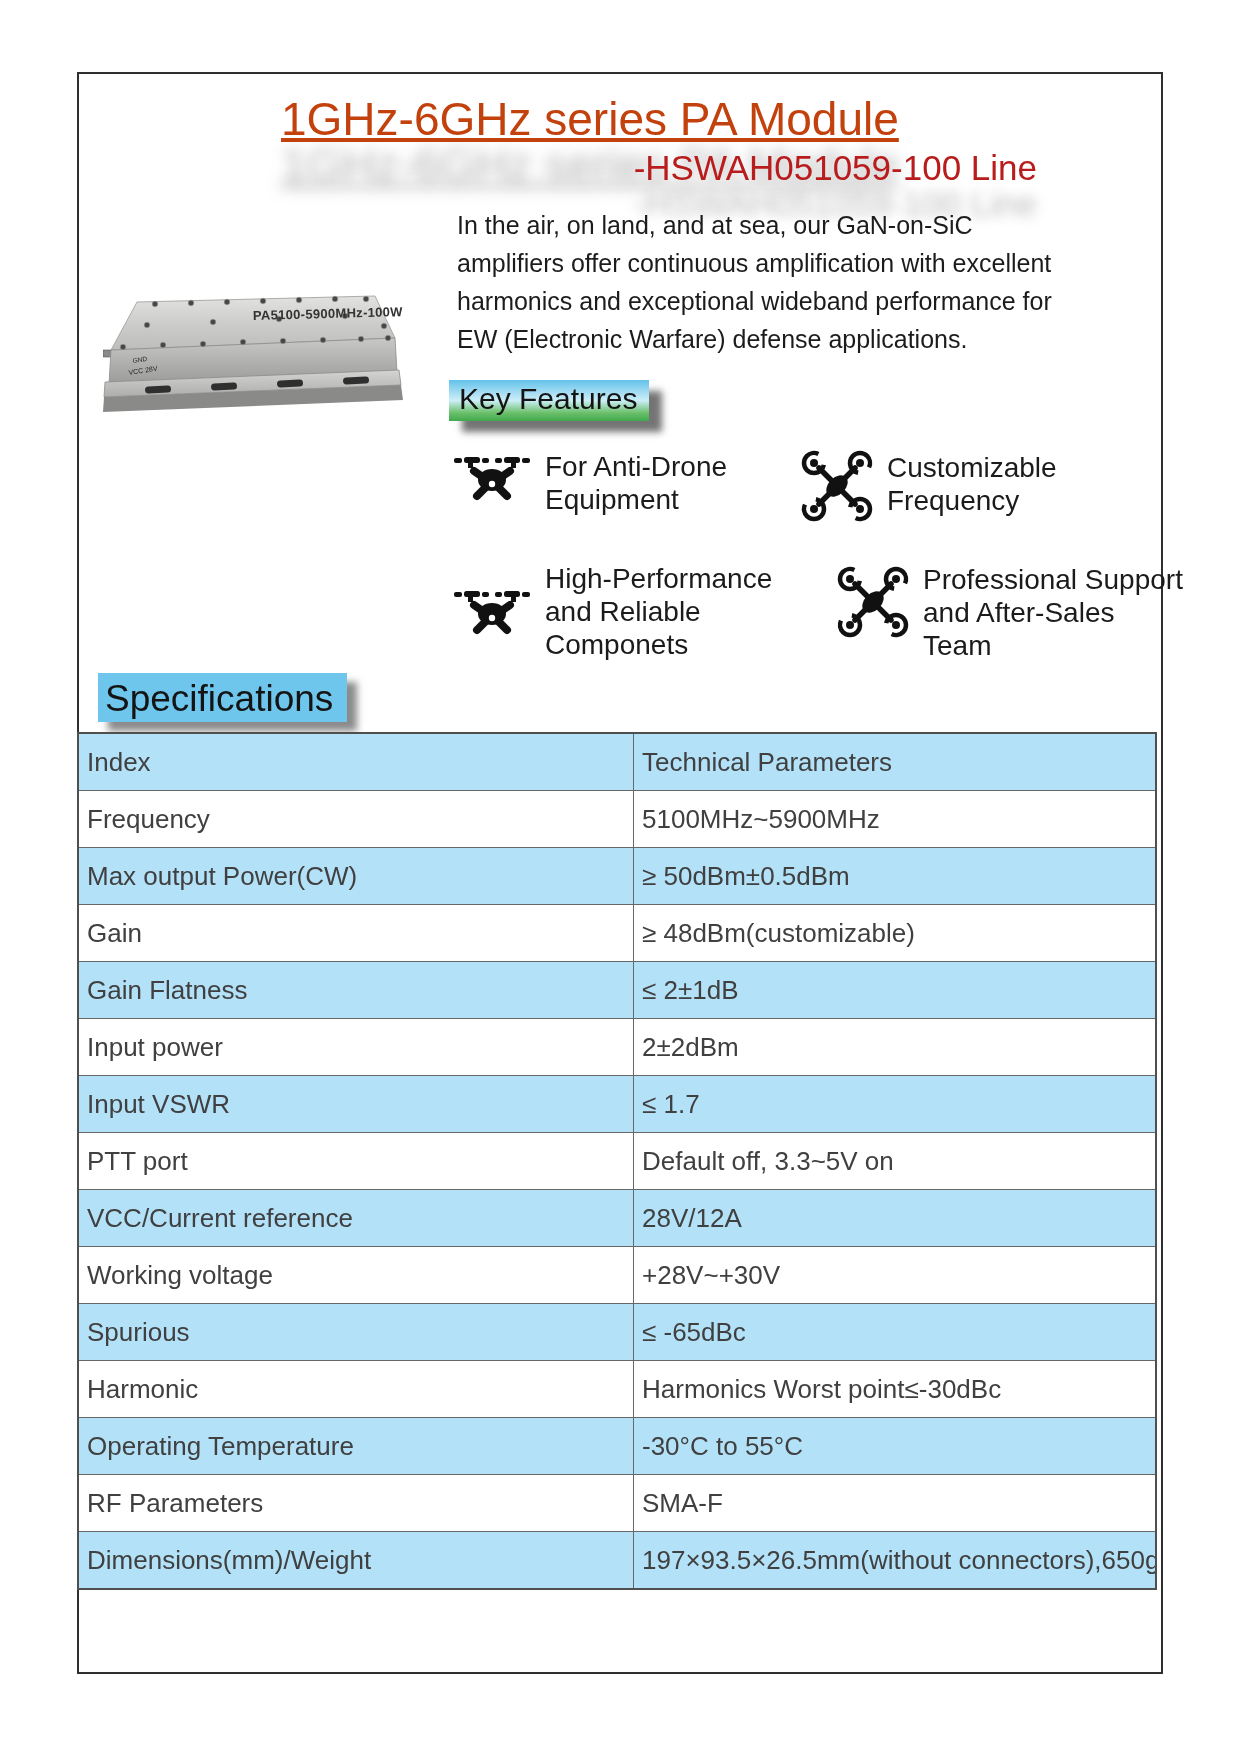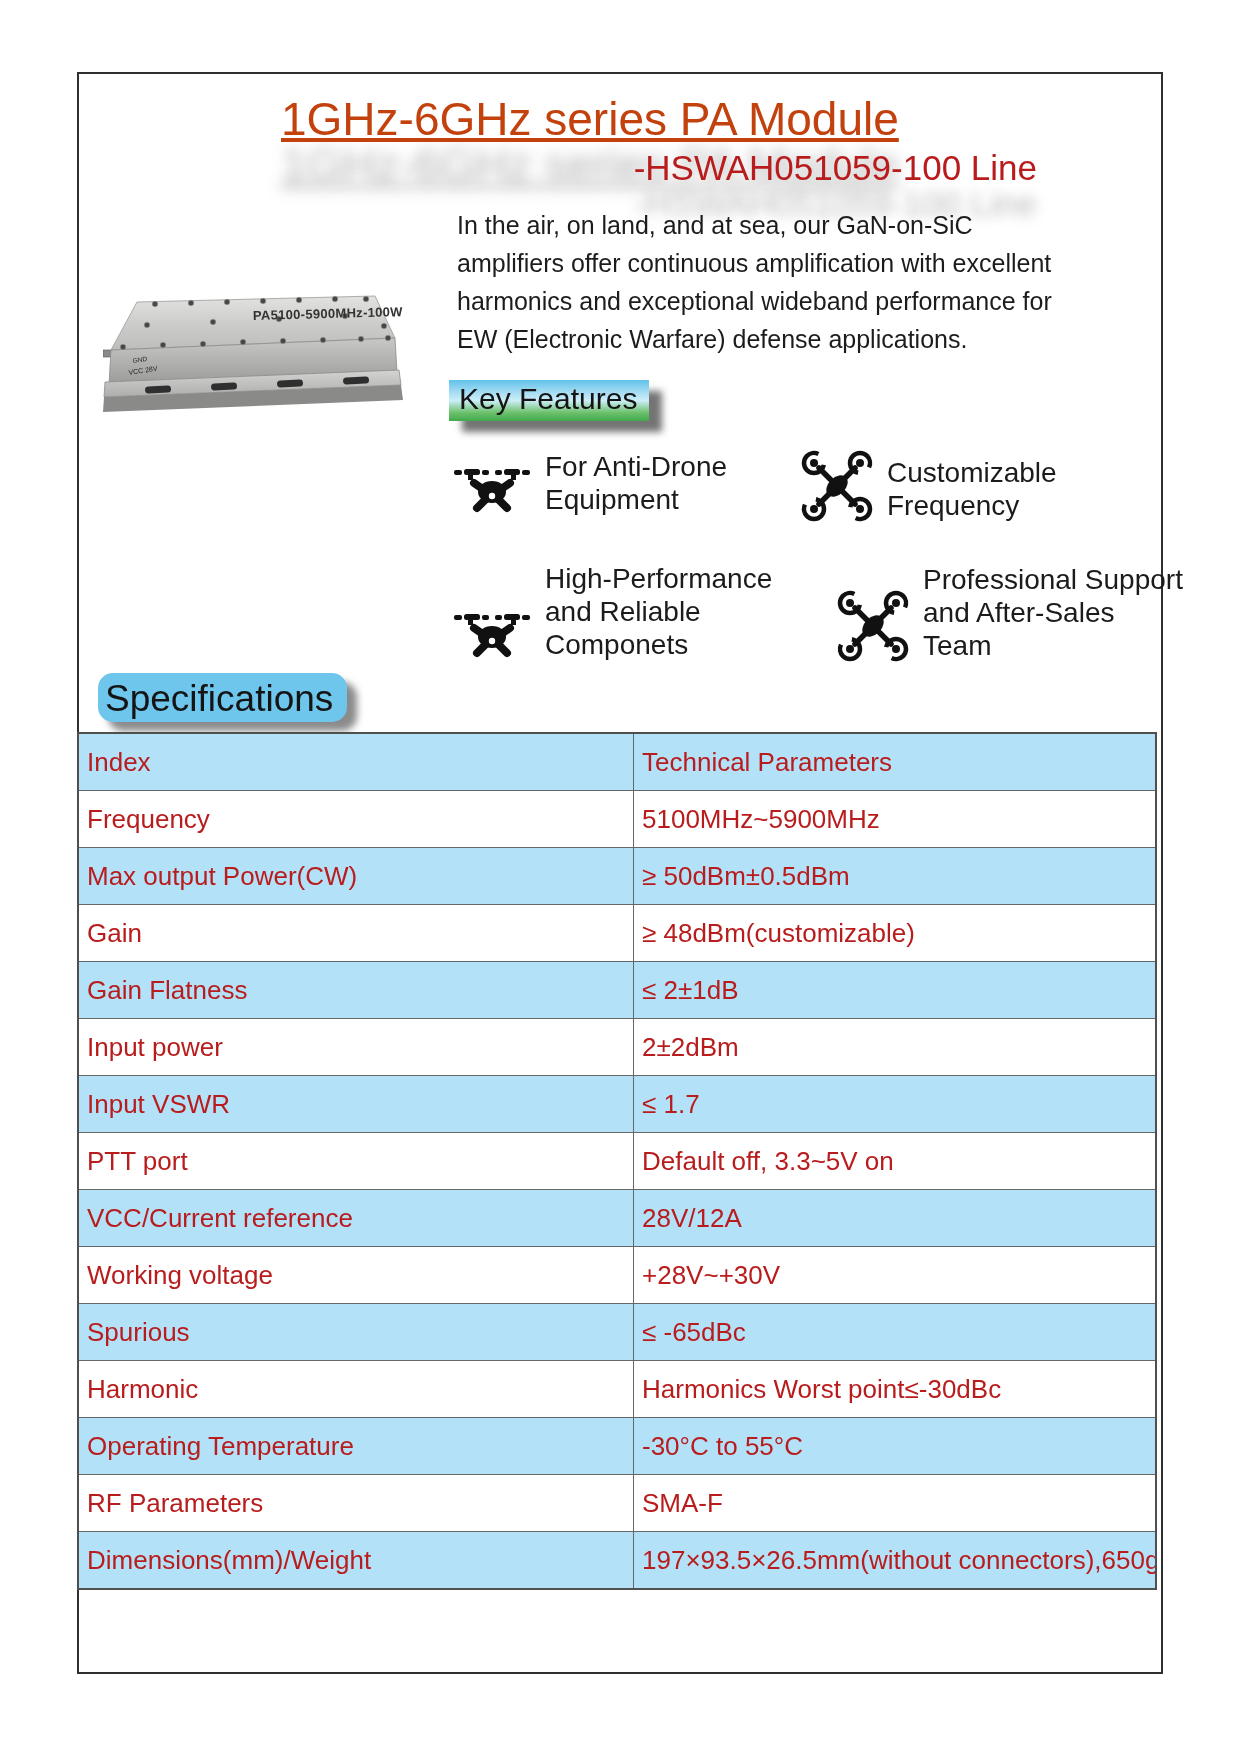--- a/index.html
+++ b/index.html
@@ -30,46 +30,45 @@
   .product-photo{position:absolute;left:103px;top:288px;width:300px;height:135px;}
   .key-features-heading{
     position:absolute;left:449px;top:380px;margin:0;
     font-size:30px;font-weight:normal;color:#141414;
     padding:2px 12px 5px 10px;
     background:linear-gradient(180deg,#62c2ea 0%,#a9def4 32%,#cceef8 50%,#6cc06a 80%,#3fa94e 100%);
     box-shadow:13px 11px 7px rgba(70,70,70,0.75);
     white-space:nowrap;
     text-align:center;
   }
-  .feature-item{position:absolute;display:flex;align-items:flex-end;}
+  .feature-item{position:absolute;display:flex;align-items:flex-start;}
   .feature-icon{flex:0 0 auto;display:block;}
   .feature-text{
     margin:0;font-size:28px;line-height:33px;color:#1b1b1b;white-space:pre-line;
   }
   #feature-0{left:454px;top:452px;} #feature-0 .feature-text{margin-left:15px;margin-top:-2px;}
   #feature-1{left:801px;top:450px;} #feature-1 .feature-text{margin-left:14px;margin-top:1px;}
   #feature-2{left:454px;top:586px;} #feature-2 .feature-text{margin-left:15px;margin-top:-24px;}
   #feature-3{left:837px;top:566px;} #feature-3 .feature-text{margin-left:14px;margin-top:-3px;}
   .specifications-heading{
     position:absolute;left:98px;top:673px;margin:0;height:49px;box-sizing:border-box;
     font-size:37px;font-weight:normal;color:#141414;
     padding:5px 14px 0 7px;background:#6ec6ed;
     box-shadow:10px 9px 7px rgba(100,100,100,0.75);
     white-space:nowrap;
-    border-radius:15px;
   }
   .spec-table{
     position:absolute;left:77px;top:732px;width:1080px;
     border-collapse:collapse;table-layout:fixed;
     border:2px solid #4f4f4f;
   }
   .spec-table th,.spec-table td{
     border:1px solid #676767;height:56px;box-sizing:content-box;
     font-size:26px;font-weight:normal;text-align:left;vertical-align:middle;
-    padding:0 4px 0 8px;color:#b91c1c;background:#ffffff;
+    padding:0 4px 0 8px;color:#404040;background:#ffffff;
     overflow:hidden;white-space:nowrap;
   }
   .spec-table thead th{background:#b3e1f8;}
   .spec-table tbody tr:nth-child(even) td{background:#b3e1f8;}
   .col-index{width:542px;}
 </style>
 </head>
 <body>
 
 <div class="page">

